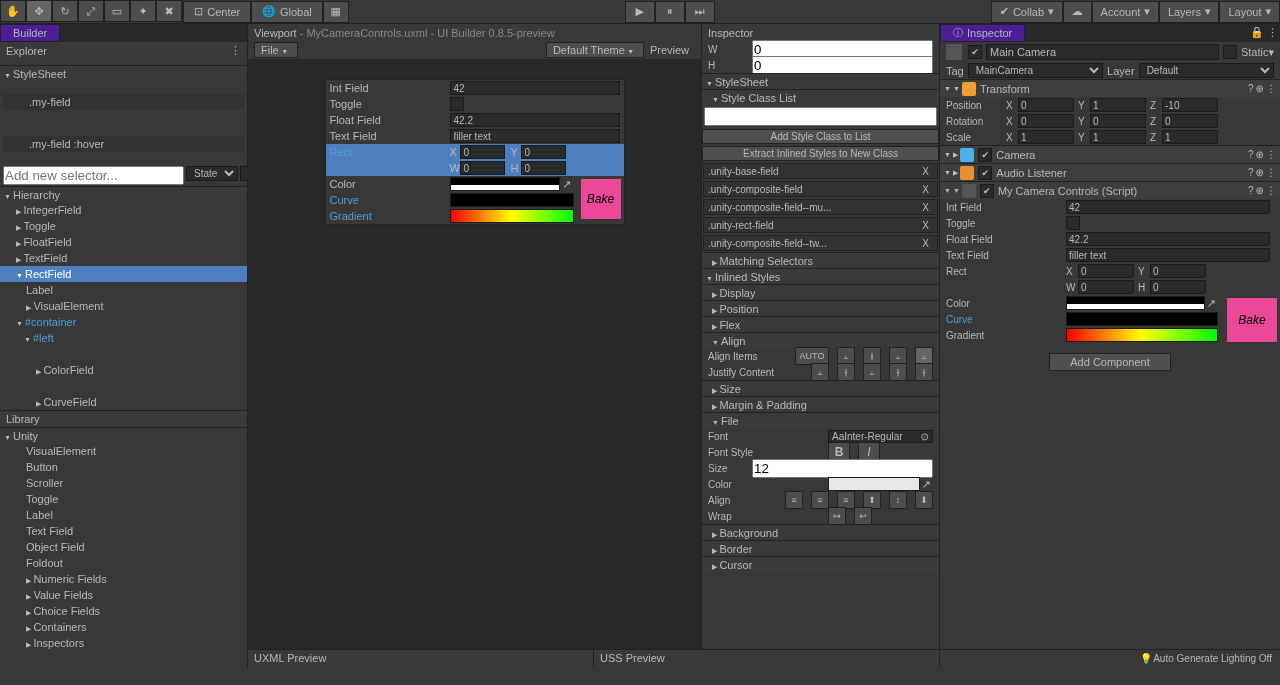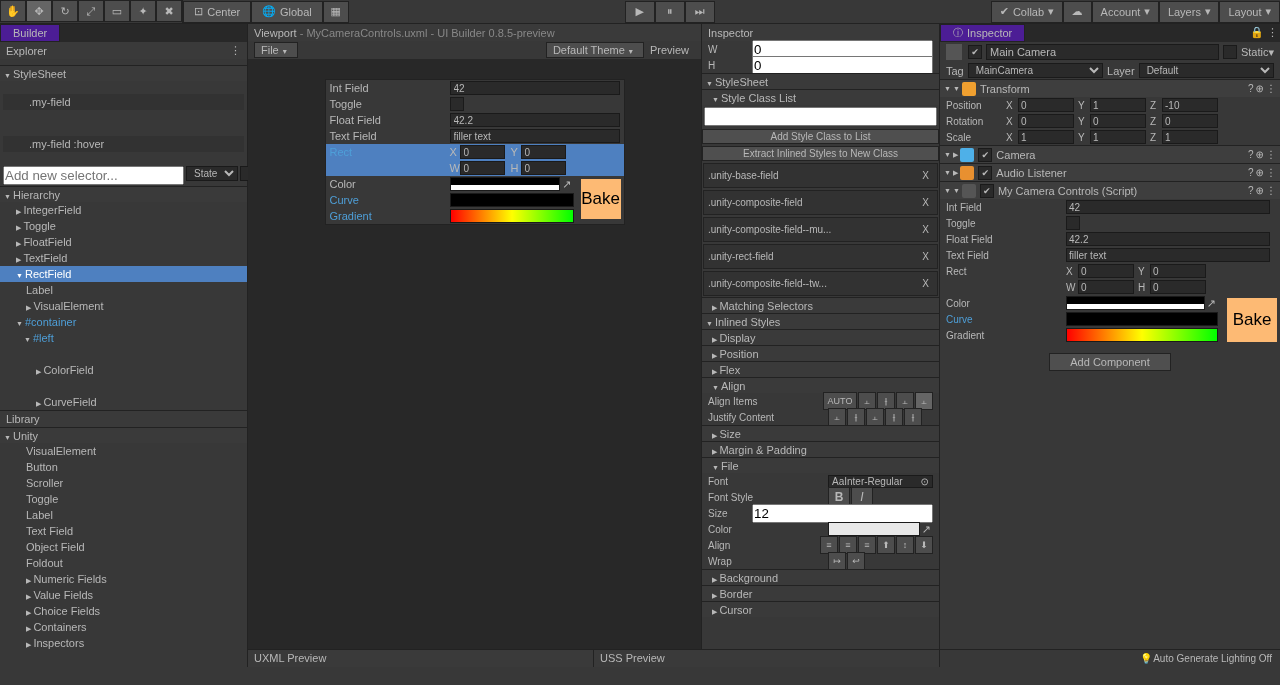--- a/index.html
+++ b/index.html
@@ -41,30 +41,30 @@
 .vp-canvas { flex: 1; background: #282828; display: flex; align-items: flex-start; justify-content: center; padding: 20px 0; }
 .canvas-inner { width: 300px; background: #383838; border: 1px solid #222; }
 .field-row { display: flex; align-items: center; padding: 0 4px; height: 16px; }
 .field-row.highlight { background: #4e80c0; color: #fff; }
 .field-label { width: 120px; font-size: 11px; }
 .field-input { flex: 1; background: #2a2a2a; border: 1px solid #1a1a1a; color: #b8b8b8; padding: 0 3px; height: 14px; font-size: 10px; }
 .rect-label { color: #b8b8b8; width: 10px; }
 .rect-val { background: #2a2a2a; border: 1px solid #1a1a1a; padding: 0 3px; width: 45px; height: 14px; color: #b8b8b8; font-size: 10px; }
 .color-swatch { flex: 1; height: 14px; background: linear-gradient(to bottom, #000 60%, #fff 60%); border: 1px solid #1a1a1a; }
 .gradient-swatch { flex: 1; height: 14px; background: linear-gradient(to right, #ff0000, #ffff00, #00ff00); border: 1px solid #1a1a1a; }
-.bake-btn { width: 40px; height: 40px; background: #fdba74; color: #000; border: none; font-size: 17px; cursor: pointer; }
+.bake-btn { width: 40px; height: 40px; background: #ec4899; color: #000; border: none; font-size: 12px; cursor: pointer; font-style: italic; }
 .preview-bar { display: flex; height: 18px; background: #3a3a3a; border-top: 1px solid #222; }
 .preview-half { flex: 1; padding: 2px 6px; border-right: 1px solid #222; }
 .inspector { width: 238px; display: flex; flex-direction: column; overflow-y: auto; scrollbar-width: thin; }
 .insp-row { display: flex; padding: 1px 6px; align-items: center; height: 16px; }
 .insp-label { width: 120px; font-size: 10px; }
-.style-class { background: #323232; border: 1px solid #222; padding: 0px 4px; margin: 1px; display: flex; align-items: center; height: 25px; font-size: 10px; }
+.style-class { background: #323232; border: 1px solid #222; padding: 0px 4px; margin: 1px; display: flex; align-items: center; height: 16px; font-size: 10px; }
 .style-class-x { margin-left: auto; padding: 0 4px; cursor: pointer; }
 .wide-btn { width: 100%; background: #4f4f4f; border: 1px solid #222; color: #b8b8b8; padding: 1px; cursor: pointer; font-size: 10px; margin: 1px 0; }
-.icon-btn-row { display: flex; gap: 1px; }
+.icon-btn-row { display: flex; gap: 8px; }
 .icon-btn { width: 18px; height: 18px; background: #4d4d4d; border: 1px solid #222; display: flex; align-items: center; justify-content: center; cursor: pointer; font-size: 9px; }
 .icon-btn.auto { width: 34px; font-size: 9px; }
 .icon-btn.active { background: #656565; }
 .font-btn { width: 22px; height: 20px; background: #4d4d4d; border: 1px solid #222; display: flex; align-items: center; justify-content: center; cursor: pointer; font-size: 12px; }
 .color-field { flex: 1; height: 14px; background: #e8e8e8; border: 1px solid #1a1a1a; }
 .right-insp { width: 340px; display: flex; flex-direction: column; overflow-y: auto; scrollbar-width: thin; background: #383838; }
 .comp-hdr { background: #3e3e3e; padding: 2px 4px; display: flex; align-items: center; height: 18px; border-top: 1px solid #222; }
 .comp-hdr .ico { width: 14px; height: 14px; margin-right: 4px; background: #555; border-radius: 2px; }
 .comp-hdr .fold { font-size: 7px; margin-right: 2px; }
 .comp-name { font-weight: normal; font-size: 11px; flex: 1; }

